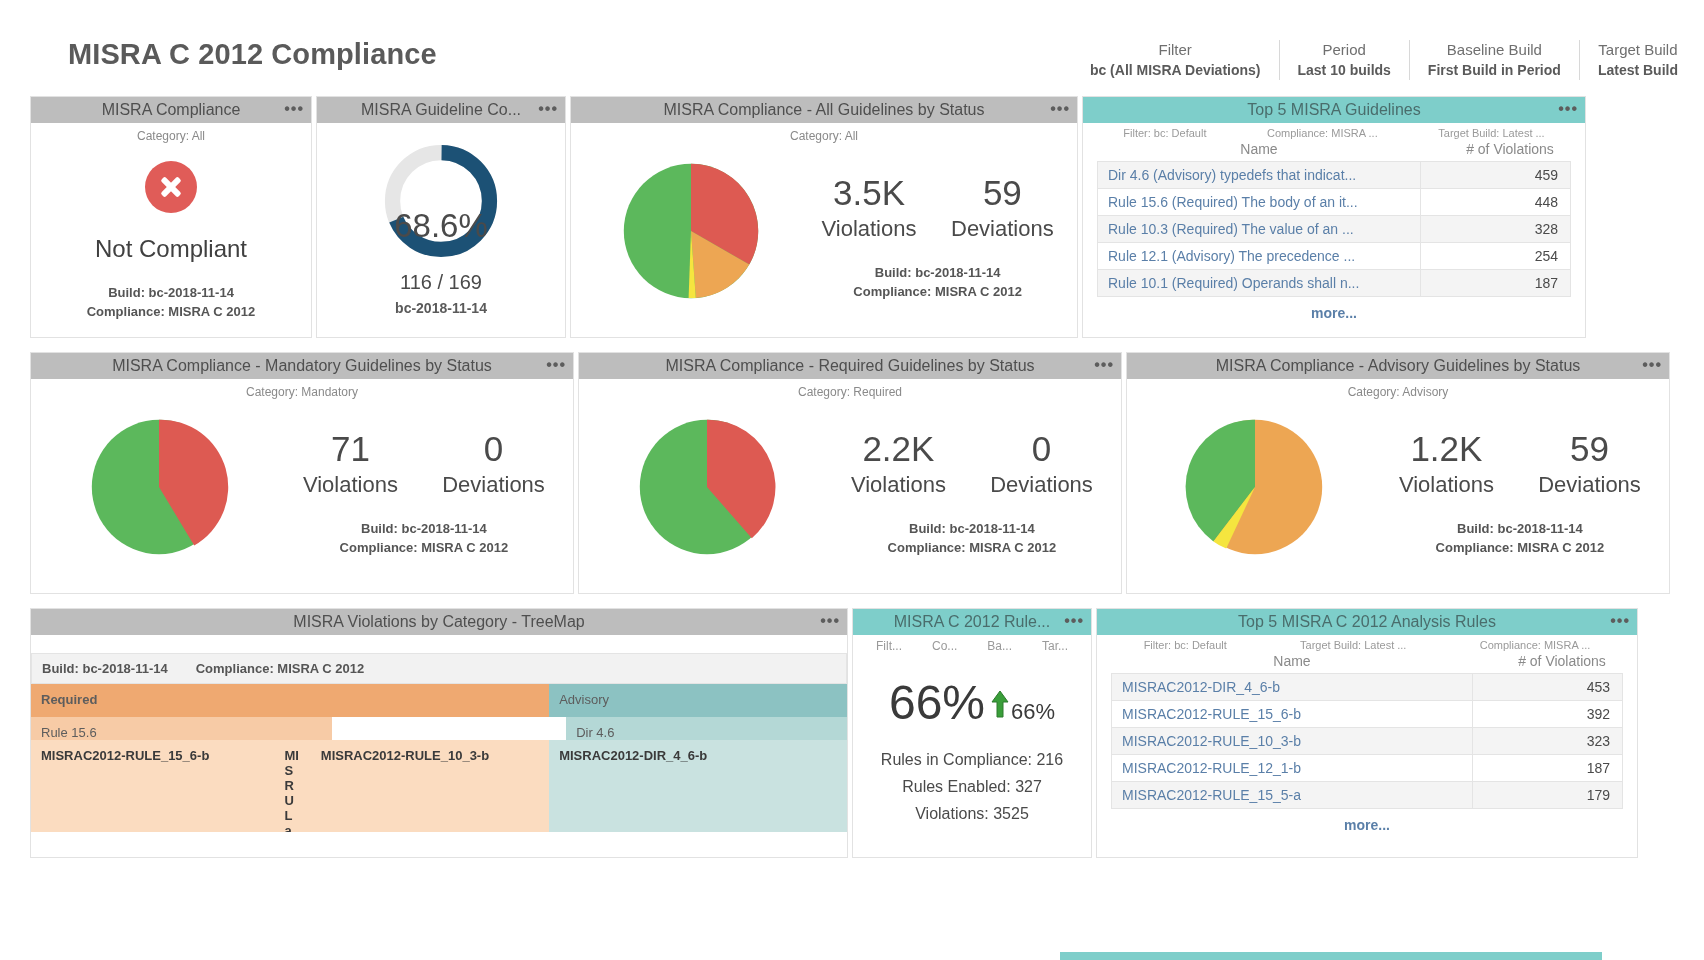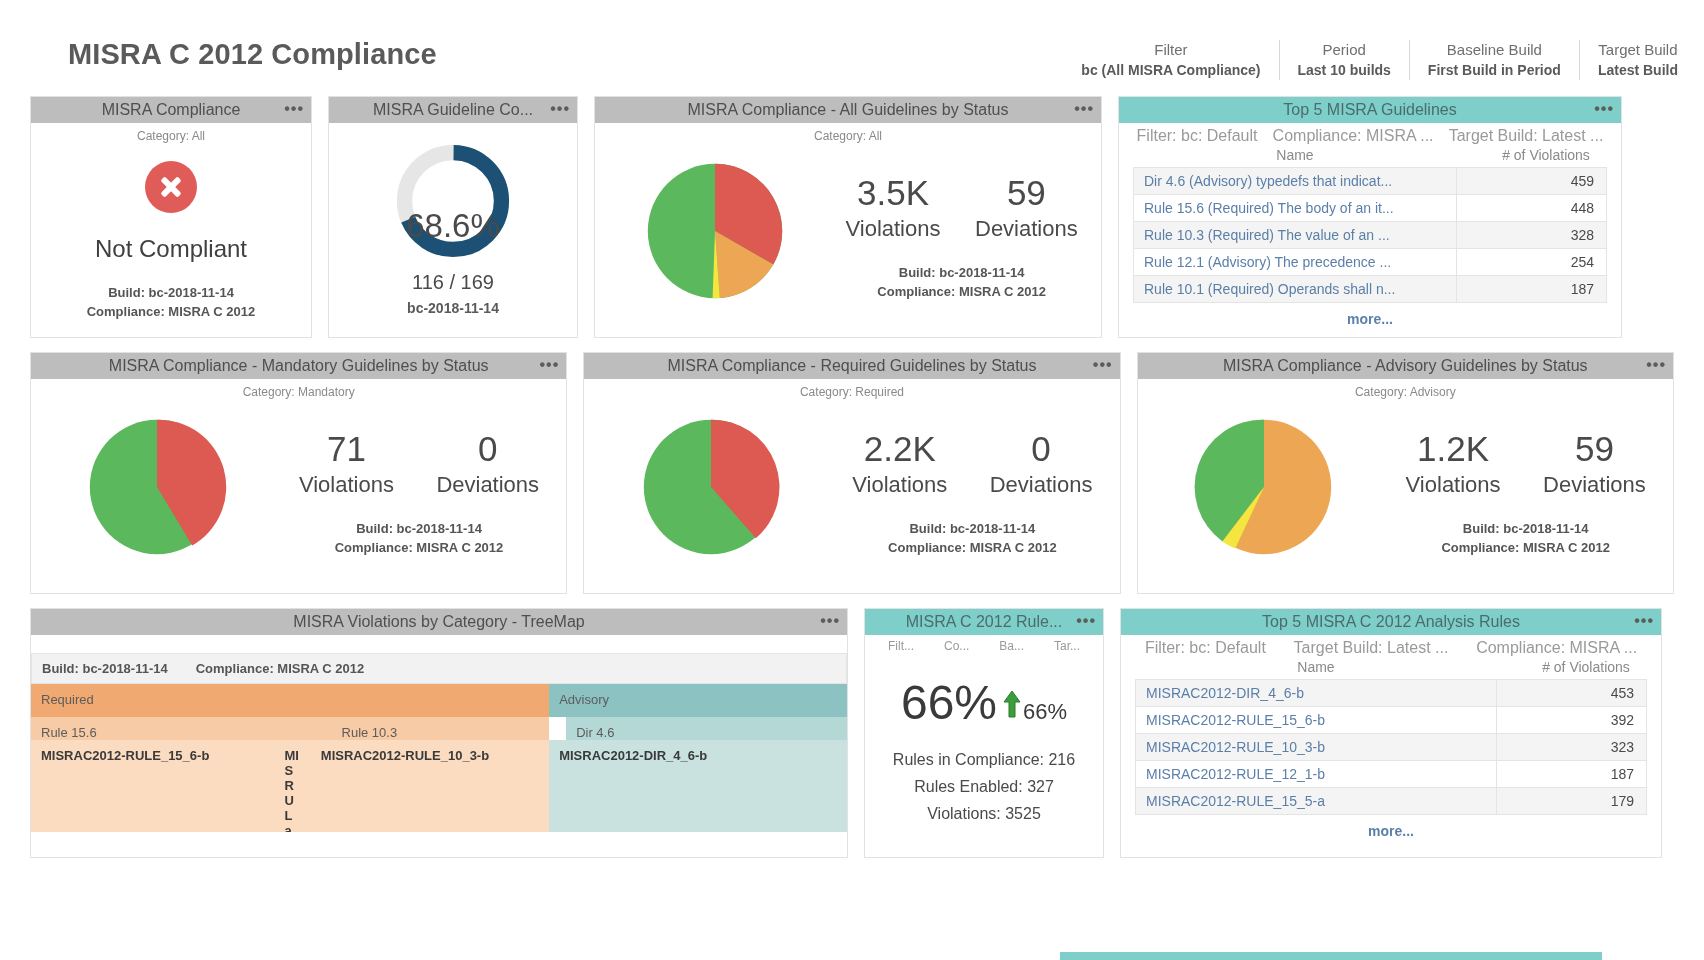--- a/index.html
+++ b/index.html
@@ -29,21 +29,21 @@
     padding: 0 18px; text-align: center;
     border-left: 1px solid #d8d8d8;
     display: flex; flex-direction: column; justify-content: center;
   }
   .filt-cell:first-child { border-left: none; }
   .filt-label { font-size: 15px; color: #6f6f6f; line-height: 20px; }
   .filt-value { font-size: 14px; color: #5a5a5a; font-weight: bold; line-height: 20px; }
 
   
   .grid { position: relative; padding: 0 30px; }
-  .row { display: flex; gap: 16px; margin-bottom: 14px; }
+  .row { display: flex; gap: 4px; margin-bottom: 14px; }
 
   .widget {
     background: #ffffff;
     border: 1px solid #e2e2e2;
     display: flex; flex-direction: column;
     position: relative;
   }
   .wtitle {
     background: #bdbdbd; color: #4f4f4f;
     height: 26px; line-height: 26px;
@@ -101,21 +101,21 @@
   .kpi-col { flex: 1; padding-top: 30px; }
   .kpi-nums { display: flex; justify-content: space-around; }
   .kpi-num { text-align: center; }
   .kpi-value { font-size: 35px; color: #4a4a4a; line-height: 40px; }
   .kpi-name { font-size: 22px; color: #4a4a4a; line-height: 32px; }
   .kpi-foot { text-align: center; margin-top: 18px; }
 
   
   .tbl-filters {
     display: flex; justify-content: space-around;
-    font-size: 16px; color: #9a9a9a; padding: 4px 10px 0;
+    font-size: 11px; color: #9a9a9a; padding: 4px 10px 0;
   }
   .tbl-colhead {
     display: flex; font-size: 14px; color: #8a8a8a;
     padding: 2px 0 4px;
   }
   .th-name { flex: 1; text-align: center; }
   .th-viol { width: 150px; text-align: center; }
   .tbl { margin: 0 14px; border: 1px solid #e4e4e4; border-bottom: none; }
   .trow { display: flex; border-bottom: 1px solid #e4e4e4; height: 27px; align-items: center; }
   .trow.alt { background: #f4f4f4; }
@@ -138,21 +138,21 @@
     background: #f2f2f2; border: 1px solid #e4e4e4;
     font-size: 13px; color: #555; font-weight: bold;
     padding: 7px 10px; display: flex; gap: 28px;
   }
   .tm-body { display: flex; }
   .tm-required { width: 63.5%; }
   .tm-advisory { width: 36.5%; }
   .tm-cat {
     font-size: 13px; color: #5d5d5d; padding: 8px 10px; height: 33px;
   }
-  .tm-cat.req { background: #efa971; }
+  .tm-cat.req { background: #efa971; font-weight: bold; }
   .tm-cat.adv { background: #8cc2c2; }
   .tm-rules { display: flex; height: 23px; }
   .tm-rule {
     font-size: 13px; color: #5d5d5d; padding: 8px 10px;
     background: #f7cba6;
   }
   .tm-rule.adv { background: #b4d8d6; margin-left: 17px; }
   .tm-leafs { display: flex; height: 92px; }
   .tm-leaf {
     font-size: 13px; color: #3a3a3a; font-weight: bold;
@@ -180,21 +180,21 @@
 </head>
 <body>
 
 <div class="page">
 
   <div class="header">
     <div class="dash-title">MISRA C 2012 Compliance</div>
     <div class="filterbar">
       <div class="filt-cell">
         <div class="filt-label">Filter</div>
-        <div class="filt-value">bc (All MISRA Compliance)</div>
+        <div class="filt-value">bc (All MISRA Deviations)</div>
       </div>
       <div class="filt-cell">
         <div class="filt-label">Period</div>
         <div class="filt-value">Last 10 builds</div>
       </div>
       <div class="filt-cell">
         <div class="filt-label">Baseline Build</div>
         <div class="filt-value">First Build in Period</div>
       </div>
       <div class="filt-cell">
@@ -437,21 +437,20 @@
           <div style="height:18px;"></div>
           <div class="tm-head">
             <span>Build: bc-2018-11-14</span>
             <span>Compliance: MISRA C 2012</span>
           </div>
           <div class="tm-body">
             <div class="tm-required">
               <div class="tm-cat req">Required</div>
               <div class="tm-rules">
                 <div class="tm-rule" style="width:58%;">Rule 15.6</div>
-                <div class="tm-rule" style="width:42%;">Rule 10.3</div>
               </div>
               <div class="tm-leafs">
                 <div class="tm-leaf" style="width:47%;">MISRAC2012-RULE_15_6-b</div>
                 <div class="tm-leaf" style="width:7%;">MIS RUL a</div>
                 <div class="tm-leaf" style="width:46%;">MISRAC2012-RULE_10_3-b</div>
               </div>
             </div>
             <div class="tm-advisory">
               <div class="tm-cat adv">Advisory</div>
               <div class="tm-rules">

